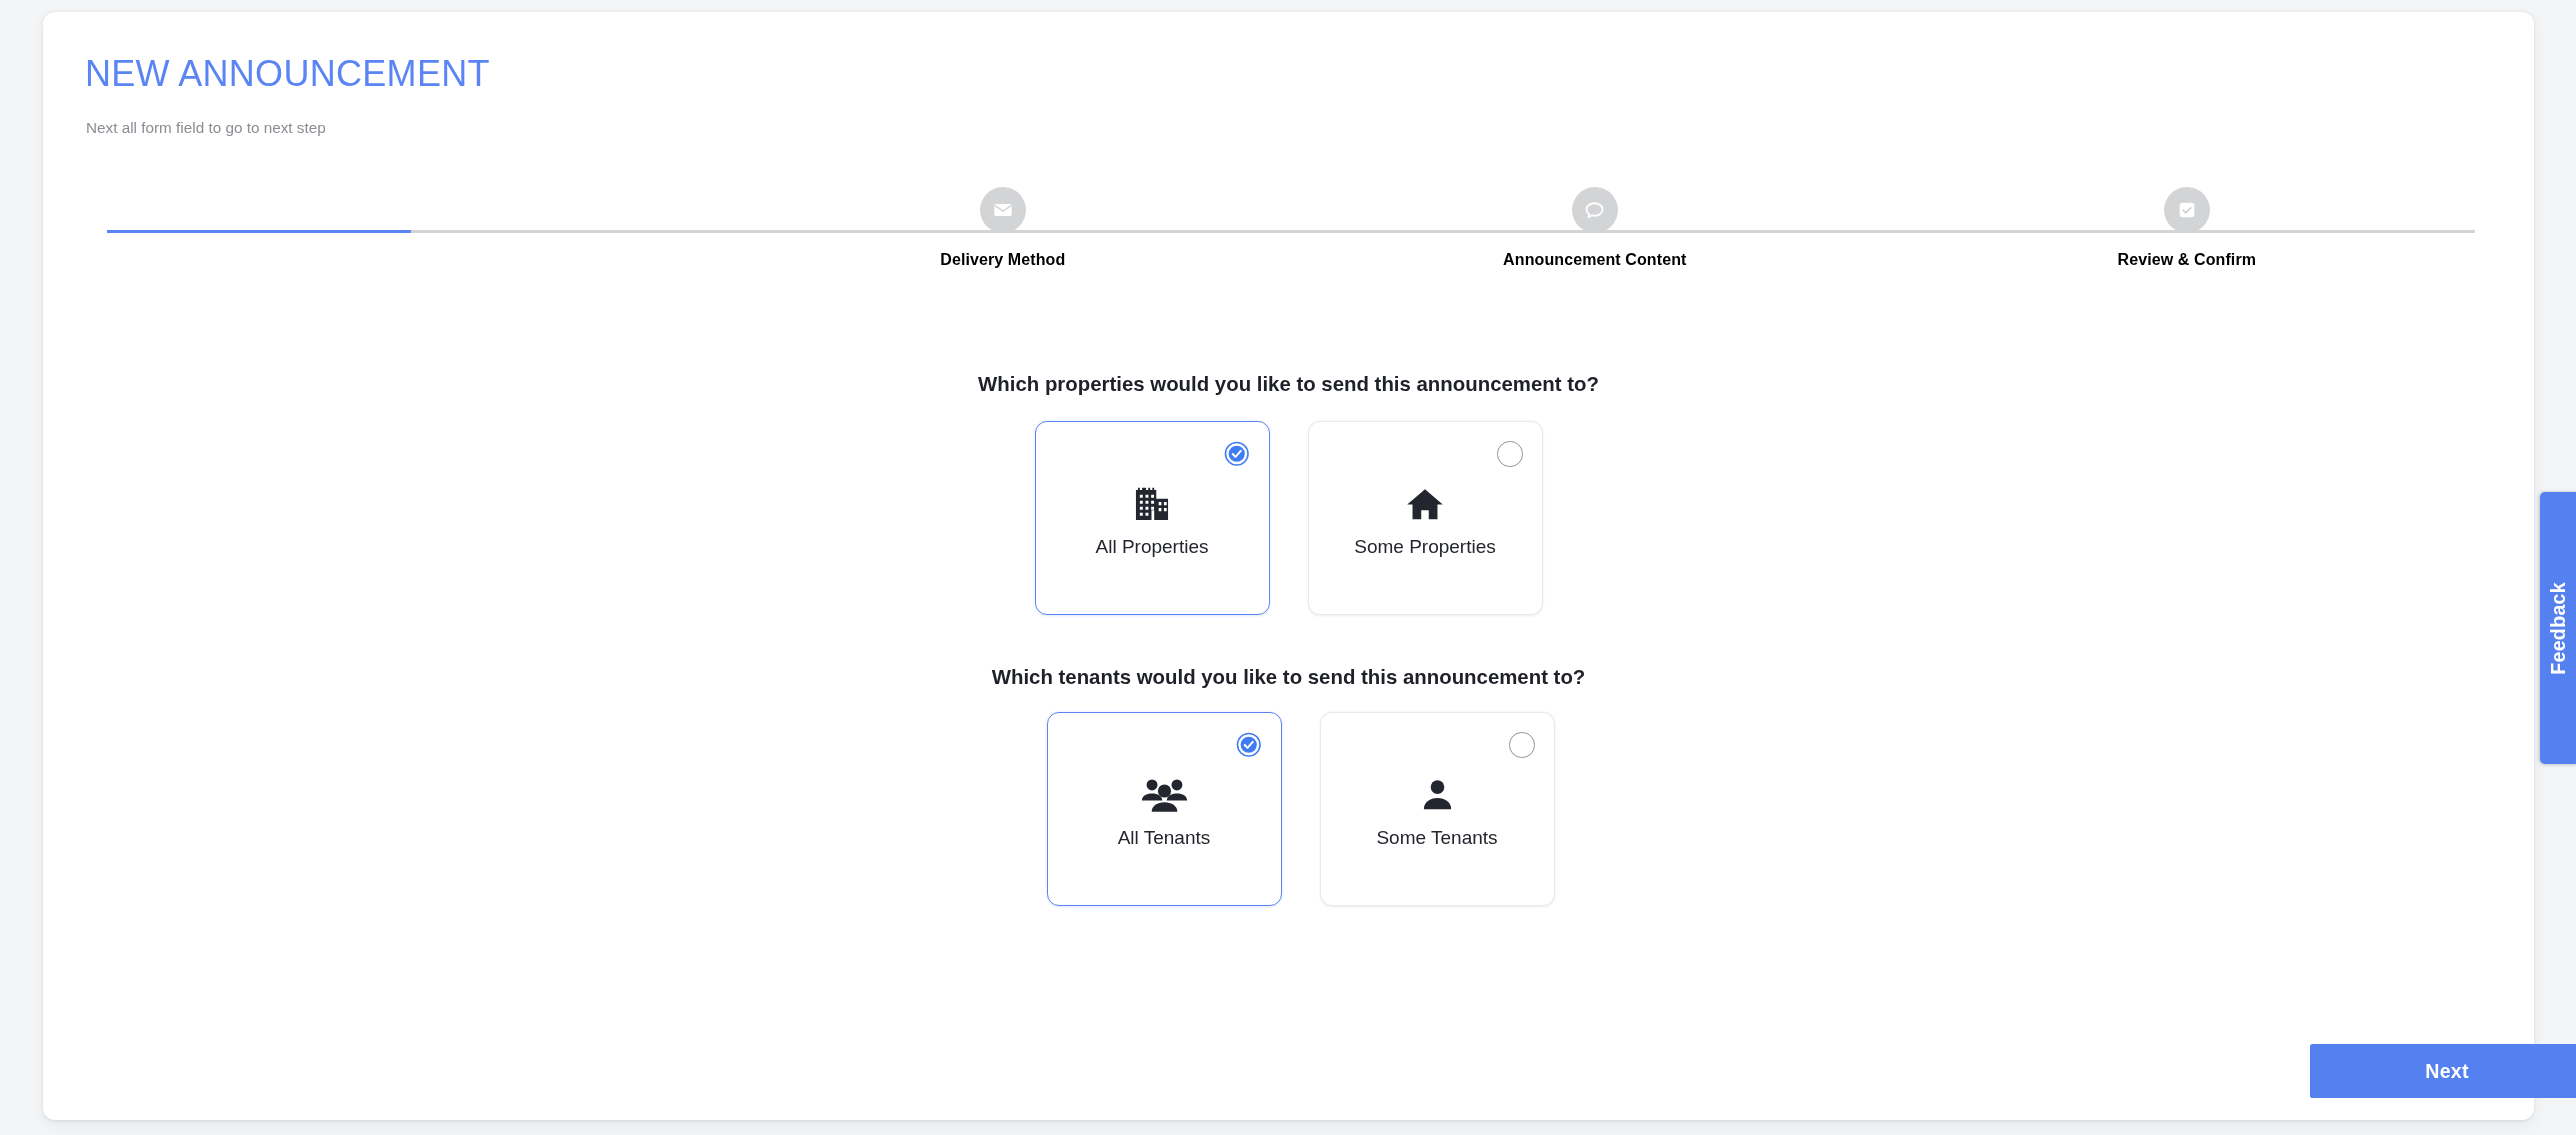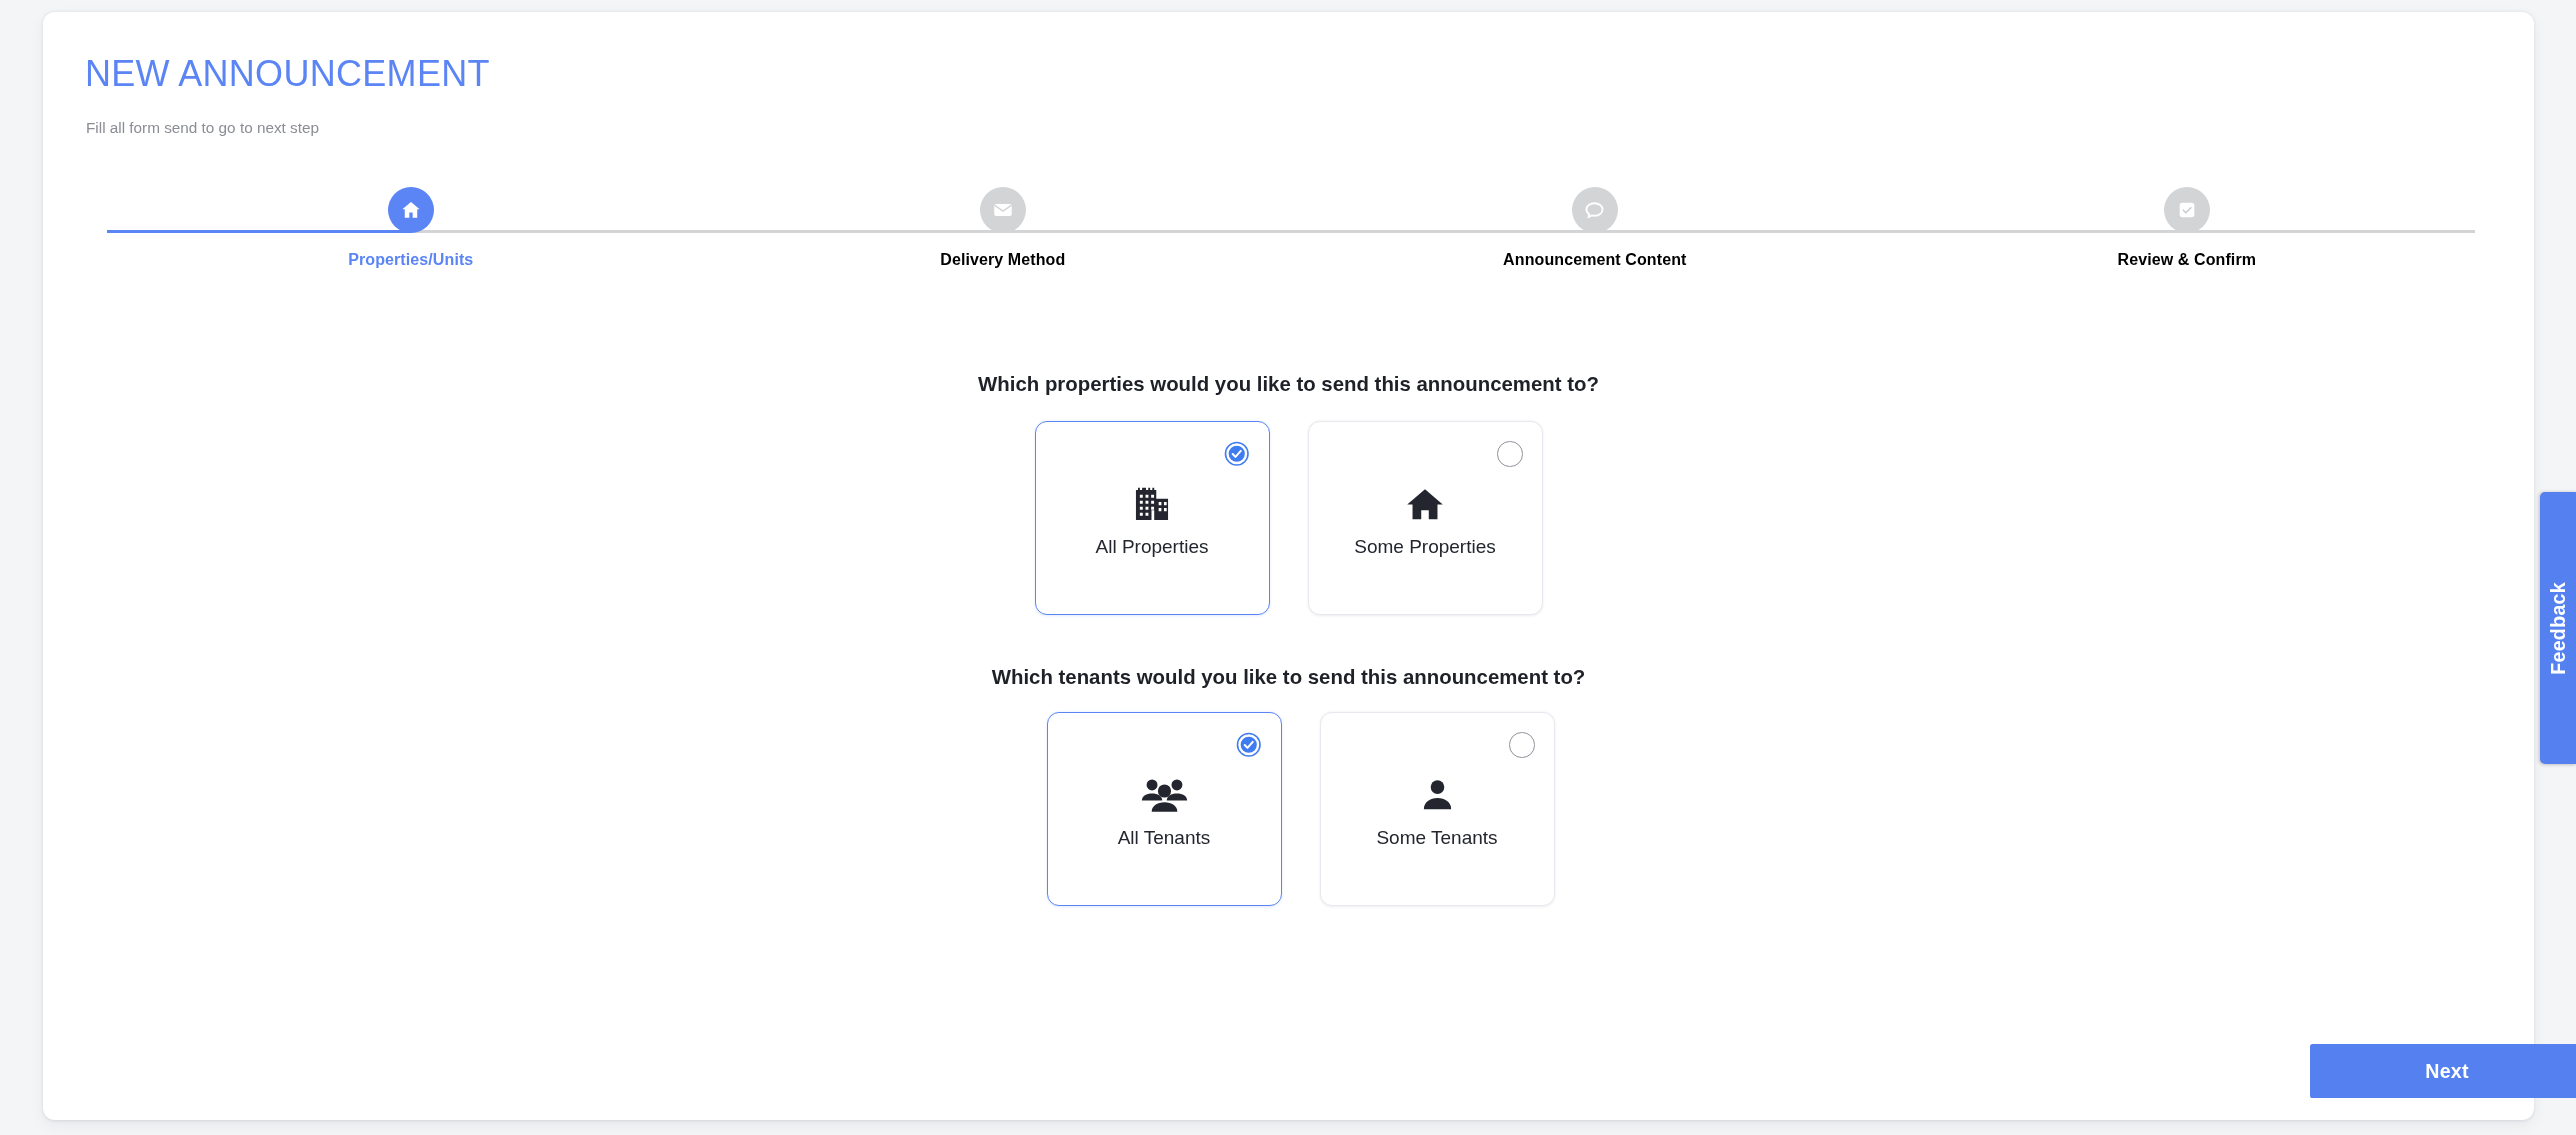--- a/index.html
+++ b/index.html
@@ -223,34 +223,26 @@
     white-space: nowrap;
   }
 </style>
 </head>
 <body>
 
 <div class="page">
   <div class="card">
 
     <div class="page-title">NEW ANNOUNCEMENT</div>
-    <div class="page-subtitle">Fill all form send to go to next step</div>
+    <div class="page-subtitle">Next all form field to go to next step</div>
 
     <div class="stepper">
       <div class="step-track"></div>
       <div class="step-track-done"></div>
 
-      <div class="step active" style="left:12.85%">
-        <div class="step-bullet">
-          <svg width="22" height="22" viewBox="0 0 24 24" fill="#ffffff" aria-hidden="true">
-            <path d="M12 3.2 2.6 11.2h2.6v9.2h5v-5.6h3.6v5.6h5v-9.2h2.6z"></path>
-          </svg>
-        </div>
-        <div class="step-label">Properties/Units</div>
-      </div>
 
       <div class="step" style="left:37.85%">
         <div class="step-bullet">
           <svg width="22" height="22" viewBox="0 0 24 24" aria-hidden="true">
             <rect x="2.5" y="5.5" width="19" height="13" rx="2" fill="#ffffff"></rect>
             <path d="M3.4 7.2 12 13.2l8.6-6" stroke="#d3d4d6" stroke-width="1.6" fill="none" stroke-linecap="round" stroke-linejoin="round"></path>
           </svg>
         </div>
         <div class="step-label">Delivery Method</div>
       </div>

